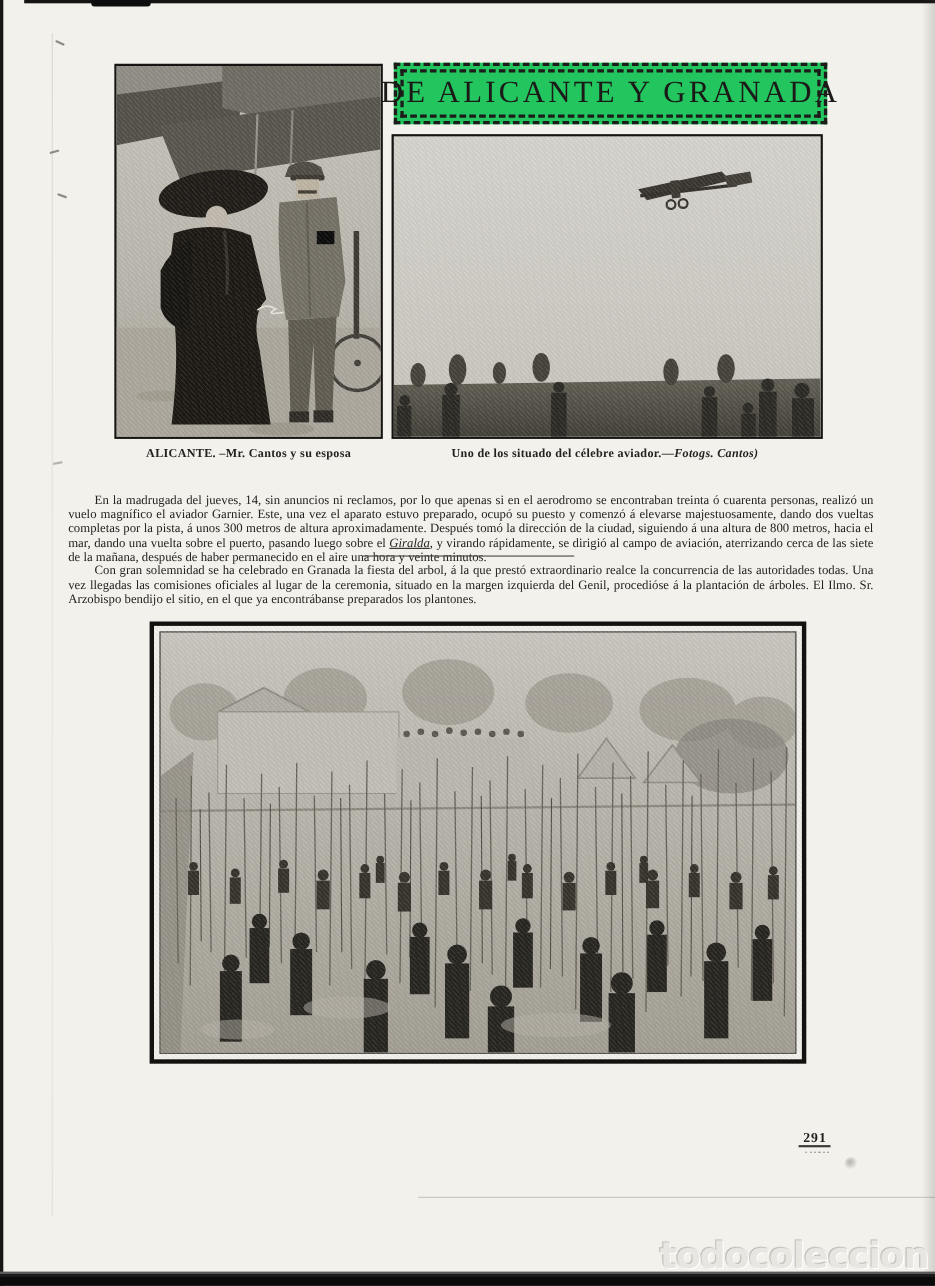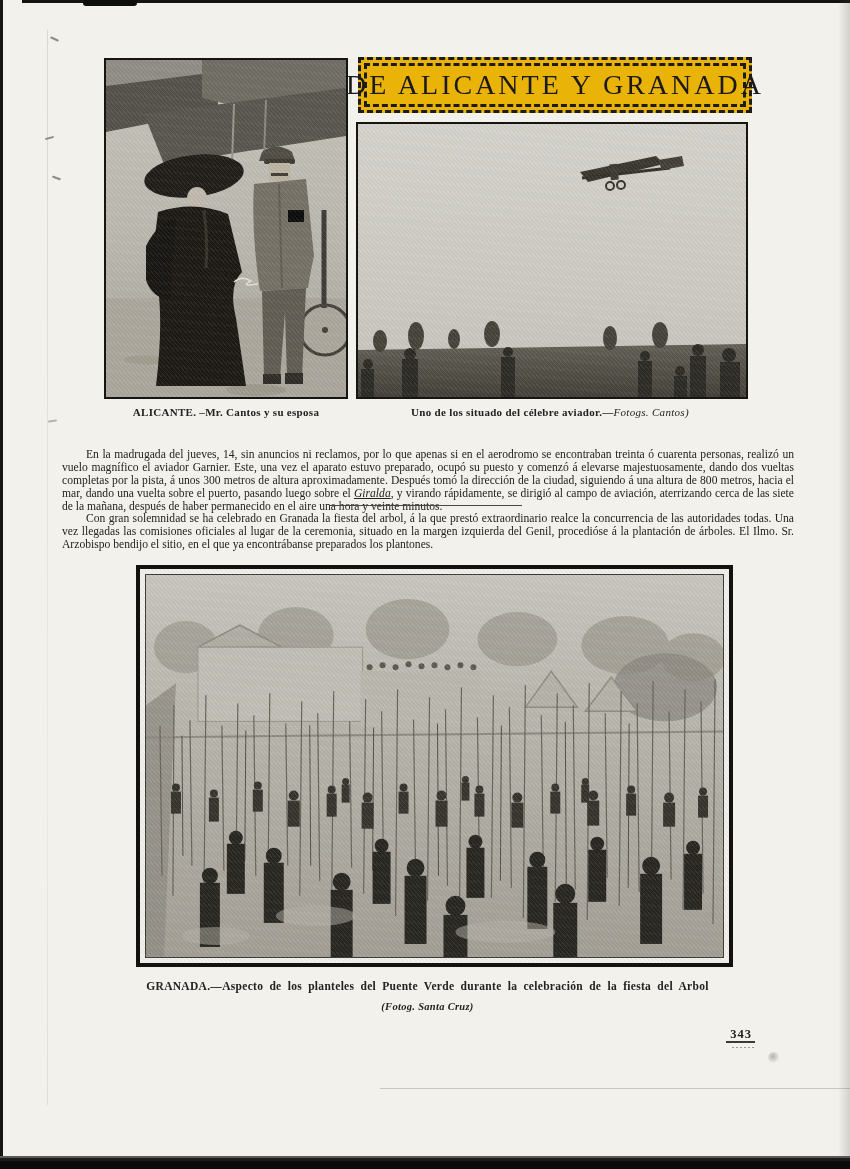--- a/index.html
+++ b/index.html
@@ -19,40 +19,40 @@
     background:linear-gradient(#5a5a58 0 2px,#1b1b1b 2px 5px,#0a0a0a 5px);}
   .crease{position:absolute;left:47px;top:30px;height:1075px;width:1px;
     background:linear-gradient(rgba(90,84,72,0.16),rgba(90,84,72,0.05) 70%,rgba(90,84,72,0.12));}
   .stitch{position:absolute;width:9px;height:2px;background:rgba(60,54,44,0.55);border-radius:2px;}
   .faint-line{position:absolute;left:380px;top:1088px;width:470px;height:1px;background:rgba(95,90,82,0.28);}
   .smudge{position:absolute;left:768px;top:1052px;width:12px;height:11px;border-radius:50%;
     background:radial-gradient(circle at 40% 40%, rgba(110,104,96,0.45), rgba(110,104,96,0) 70%);filter:blur(0.5px);}
 
   
   .title-box{position:absolute;left:358px;top:57px;width:394px;height:56px;
-    border:3px dashed #1d1c1a;box-sizing:border-box;background:#eab308;}
+    border:3px dashed #1d1c1a;box-sizing:border-box;background:#22c55e;}
   .title-box-inner{position:absolute;left:3px;top:3px;right:3px;bottom:3px;
     border:3px dashed #1d1c1a;display:flex;align-items:center;justify-content:center;}
   .title-text{font-size:28px;letter-spacing:3px;white-space:nowrap;color:#1b1a18;}
 
   
   .photo-frame{position:absolute;border:2px solid #161513;background:#bdbab2;box-sizing:border-box;}
   .pf1{left:104px;top:58px;width:244px;height:341px;}
   .pf2{left:356px;top:122px;width:392px;height:277px;}
   .pf3{left:136px;top:565px;width:597px;height:402px;border:4px solid #131210;padding:5px;background:#f2f1ec;}
   .pf3-inner{width:100%;height:100%;border:1px solid #3c3a36;box-sizing:border-box;overflow:hidden;background:#b9b6ae;}
   .photo-frame svg,.pf3-inner svg{display:block;width:100%;height:100%;}
   .halftone{position:absolute;left:0;top:0;right:0;bottom:0;pointer-events:none;
     background:repeating-linear-gradient(48deg, rgba(255,255,255,0.07) 0 1px, rgba(0,0,0,0.03) 1px 3px);}
 
   
   .caption{position:absolute;font-size:11px;font-weight:bold;text-align:center;color:#232220;letter-spacing:0.3px;}
   .cap1{left:104px;top:406px;width:244px;}
   .cap2{left:350px;top:406px;width:400px;}
-  .cap2 .credit{font-style:italic;font-weight:normal;}
+  .cap2 .credit{font-style:italic;font-weight:bold;}
   .cap3{left:62px;top:980px;width:731px;font-size:11.5px;word-spacing:3px;}
   .cap3-credit{left:62px;top:1001px;width:731px;font-weight:bold;font-style:italic;font-size:10.5px;}
 
   
   .article{position:absolute;left:62px;width:732px;font-size:11.6px;line-height:13.2px;
     text-align:justify;color:#24231f;}
   .article .indent{display:inline-block;width:24px;}
   .art1{top:436px;}
   .art2{top:500px;}
   .article .it{font-style:italic;text-decoration:underline;}
@@ -359,25 +359,24 @@
         <ellipse cx="170" cy="340" rx="40" ry="10"></ellipse>
             <ellipse cx="360" cy="356" rx="50" ry="11"></ellipse>
         <ellipse cx="70" cy="360" rx="34" ry="9"></ellipse>
       </g>
       <rect width="578" height="381" filter="url(#grain)"></rect>
     </svg>
     </div>
     <div class="halftone"></div>
   </div>
 
-  <div class="caption cap3">GRANADA.—Aspecto de los planteles del Puente Verde durante la celebración de la fiesta del Arbol</div>
-  <div class="caption cap3-credit">(Fotog. Santa Cruz)</div>
-
-  <div class="pageno">343</div>
+
+  <div class="pageno">291</div>
   <div class="pageno-rule"></div>
   <div class="pageno-rule2"></div>
 
   <div class="smudge"></div>
   <div class="faint-line"></div>
 
+  <div class="watermark">todocoleccion</div>
   <div class="edge-bottom"></div>
 
 </div>
 
 </body></html>

